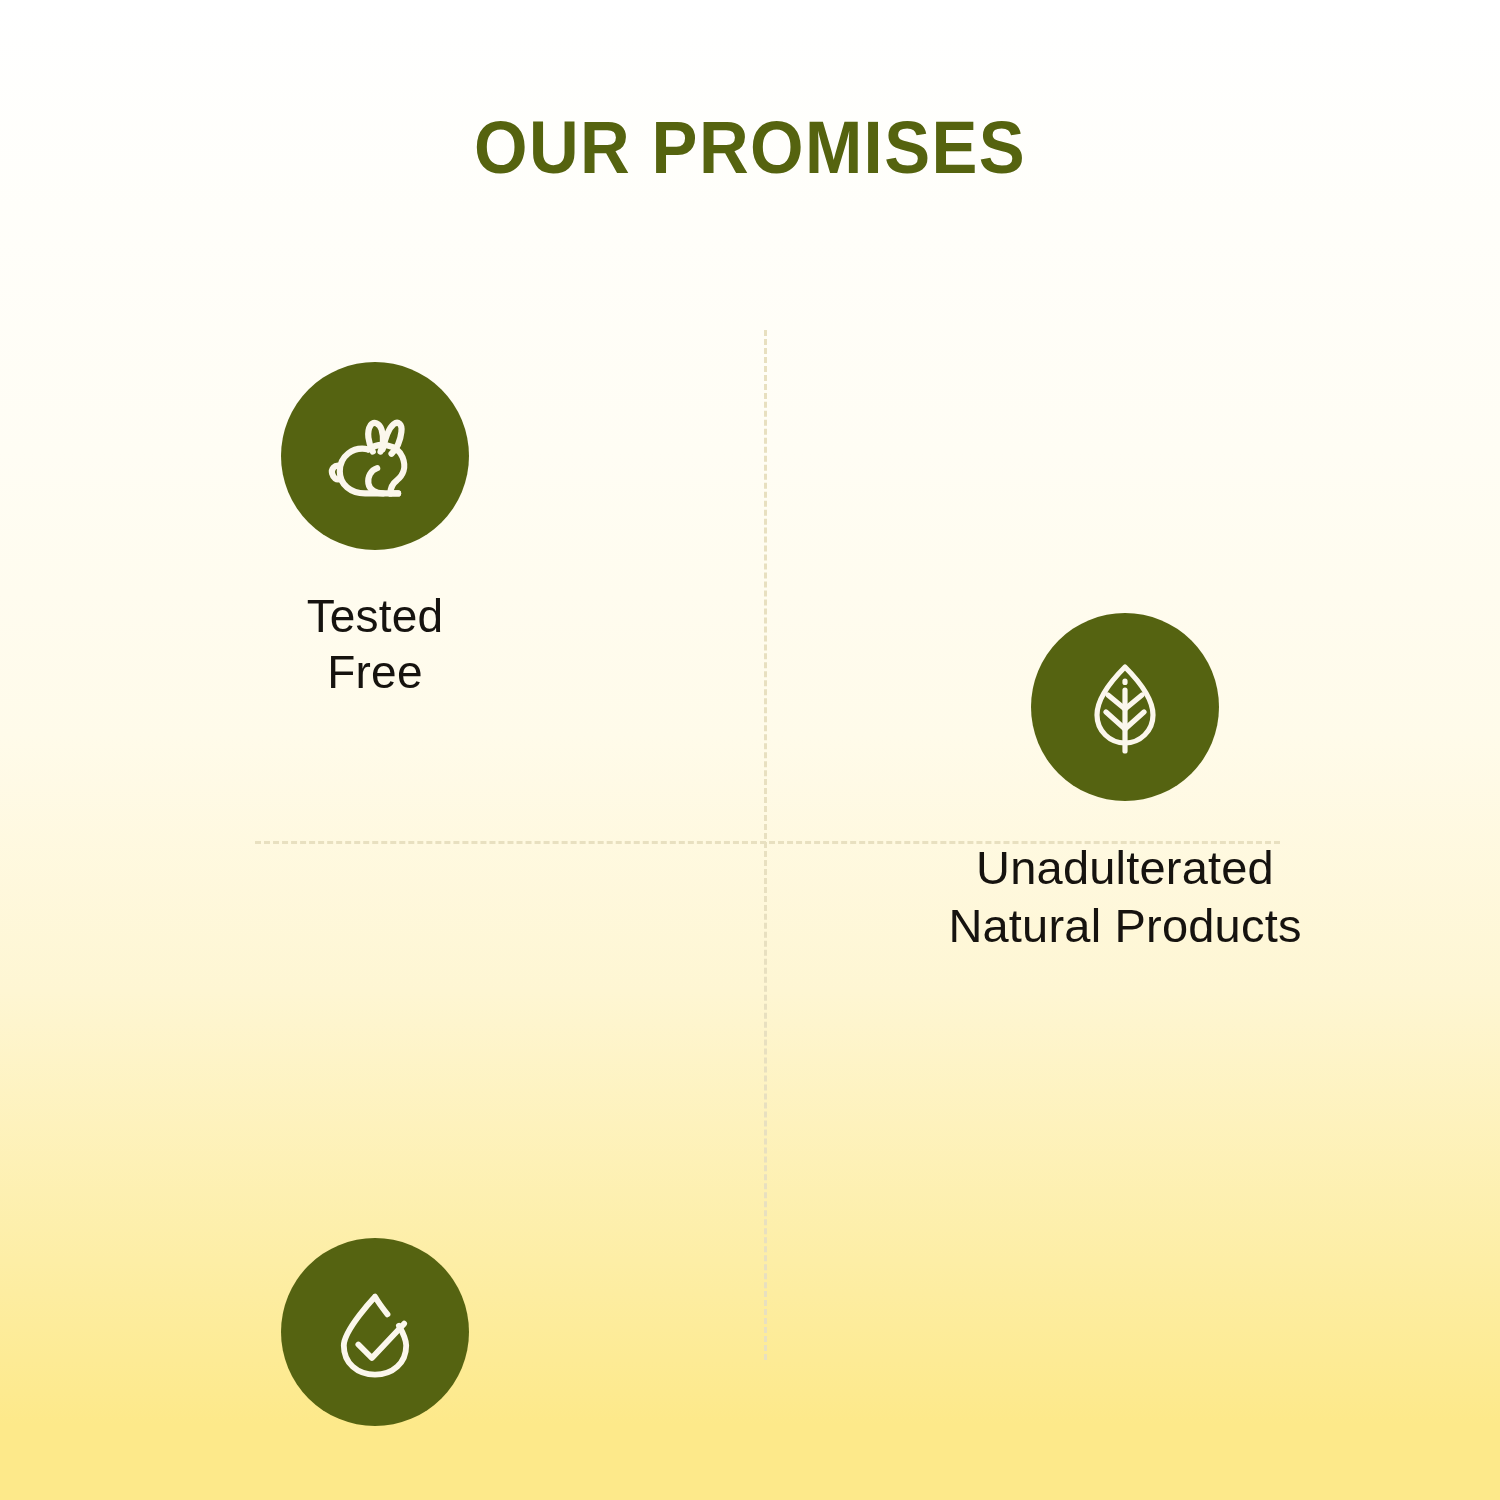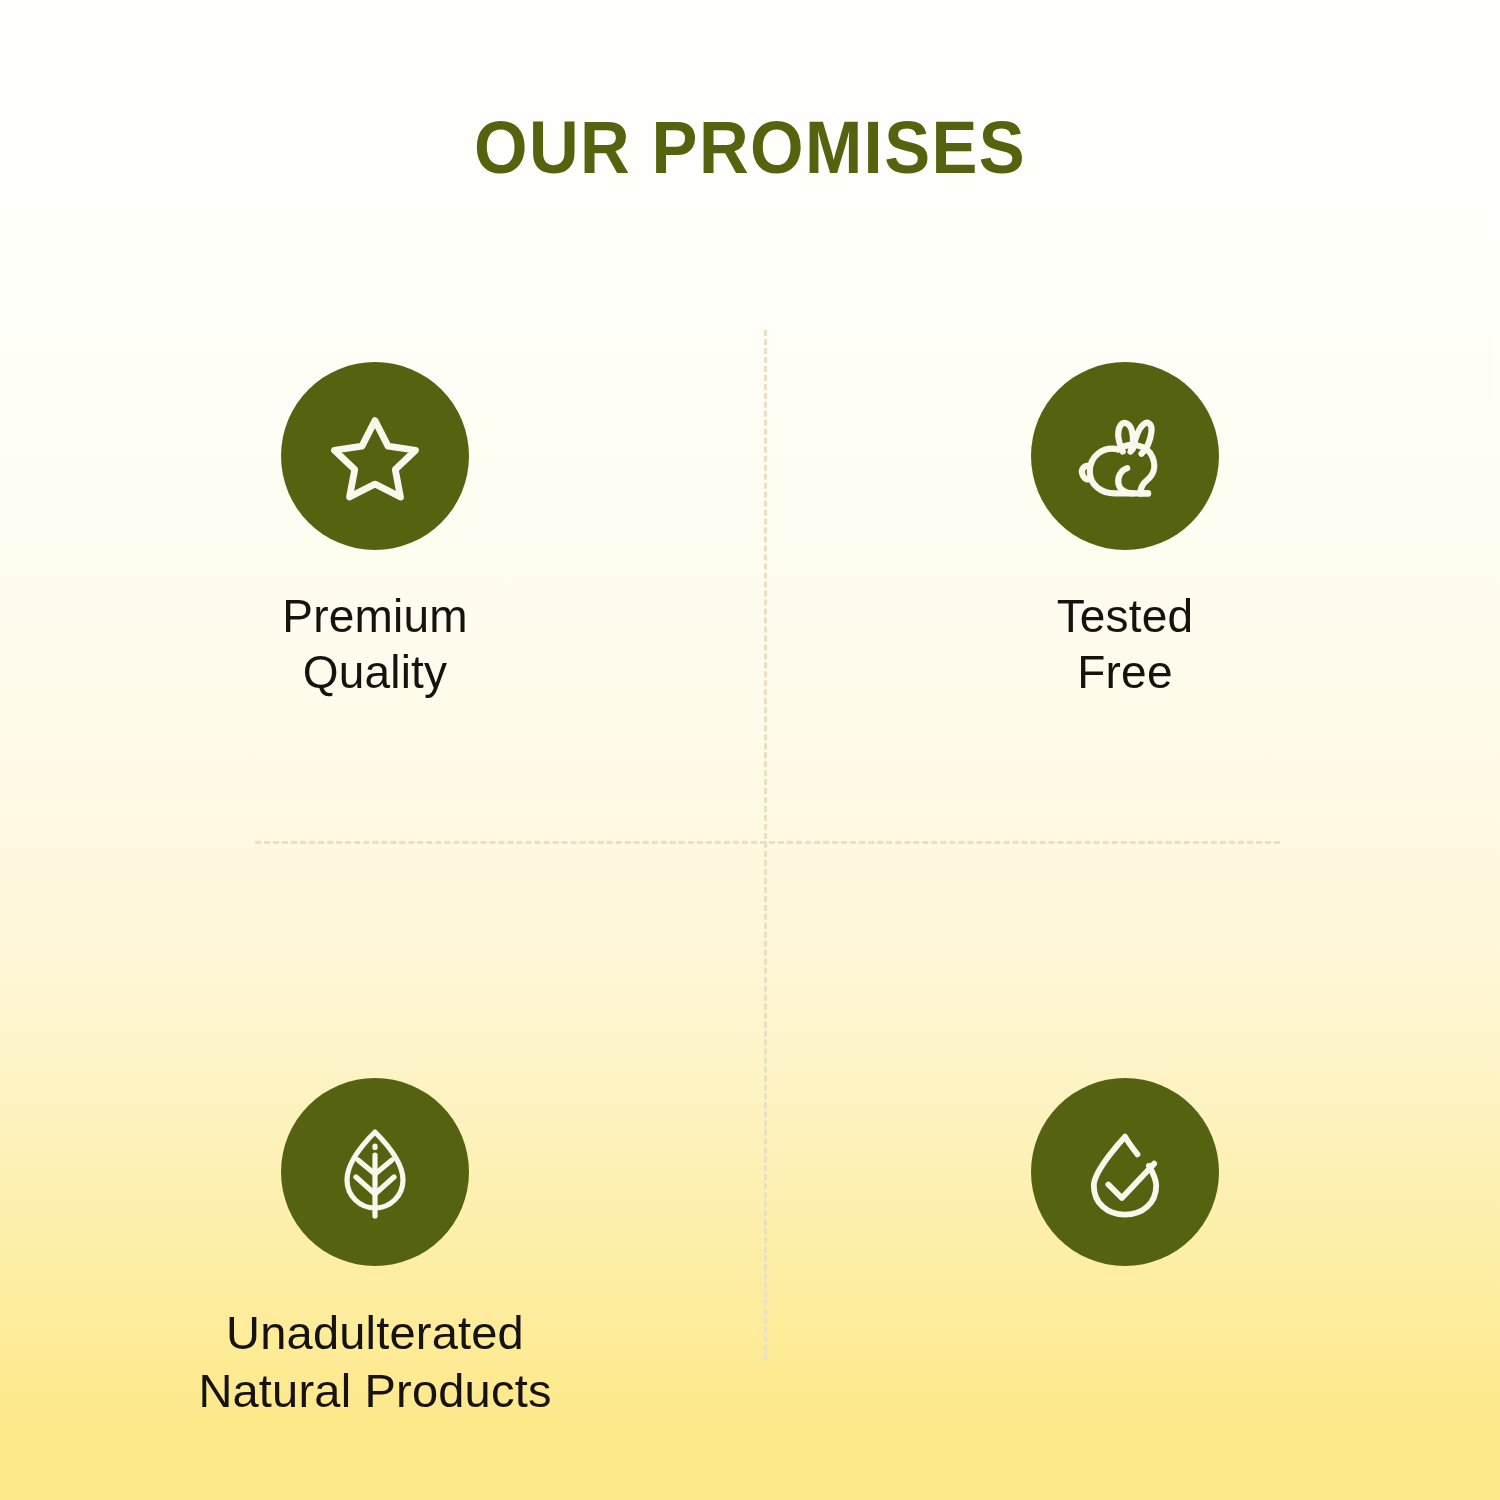--- a/index.html
+++ b/index.html
@@ -123,31 +123,20 @@
 
 <div id="promises-panel">
 
   <div id="page-title">OUR PROMISES</div>
 
   <div class="divider-h"></div>
   <div class="divider-v"></div>
 
   <div id="promise-grid">
 
-    <div class="promise-cell row1">
-      <div class="icon-circle">
-        <span>
-          <svg width="104" height="104" viewBox="0 0 100 100" fill="none" stroke="#FBF7EC" stroke-width="6.5" stroke-linejoin="round" stroke-linecap="round">
-            <path d="M50 16 L62.5 40.5 L89 44.5 L69.5 63 L74.5 89.5 L50 77 L25.5 89.5 L30.5 63 L11 44.5 L37.5 40.5 Z"></path>
-          </svg>
-        </span>
-      </div>
-      <div class="promise-label">Premium
-Quality</div>
-    </div>
 
     <div class="promise-cell row1">
       <div class="icon-circle">
         <span>
           <svg width="110" height="110" viewBox="0 0 100 100" fill="none" stroke="#FBF7EC" stroke-width="5.6" stroke-linejoin="round" stroke-linecap="round">
 
             <path d="M44 44 C30 41 18 50 18 64 C18 76 28 84 41 84 L71 84"></path>
             <path d="M44 44 C54 37 70 39 75 51 C79 61 75 68 70 72 C66 75 64 78 64 84"></path>
 
             <path d="M52 61 C46 63 43 69 44 75 C45 81 51 84 57 84"></path>

